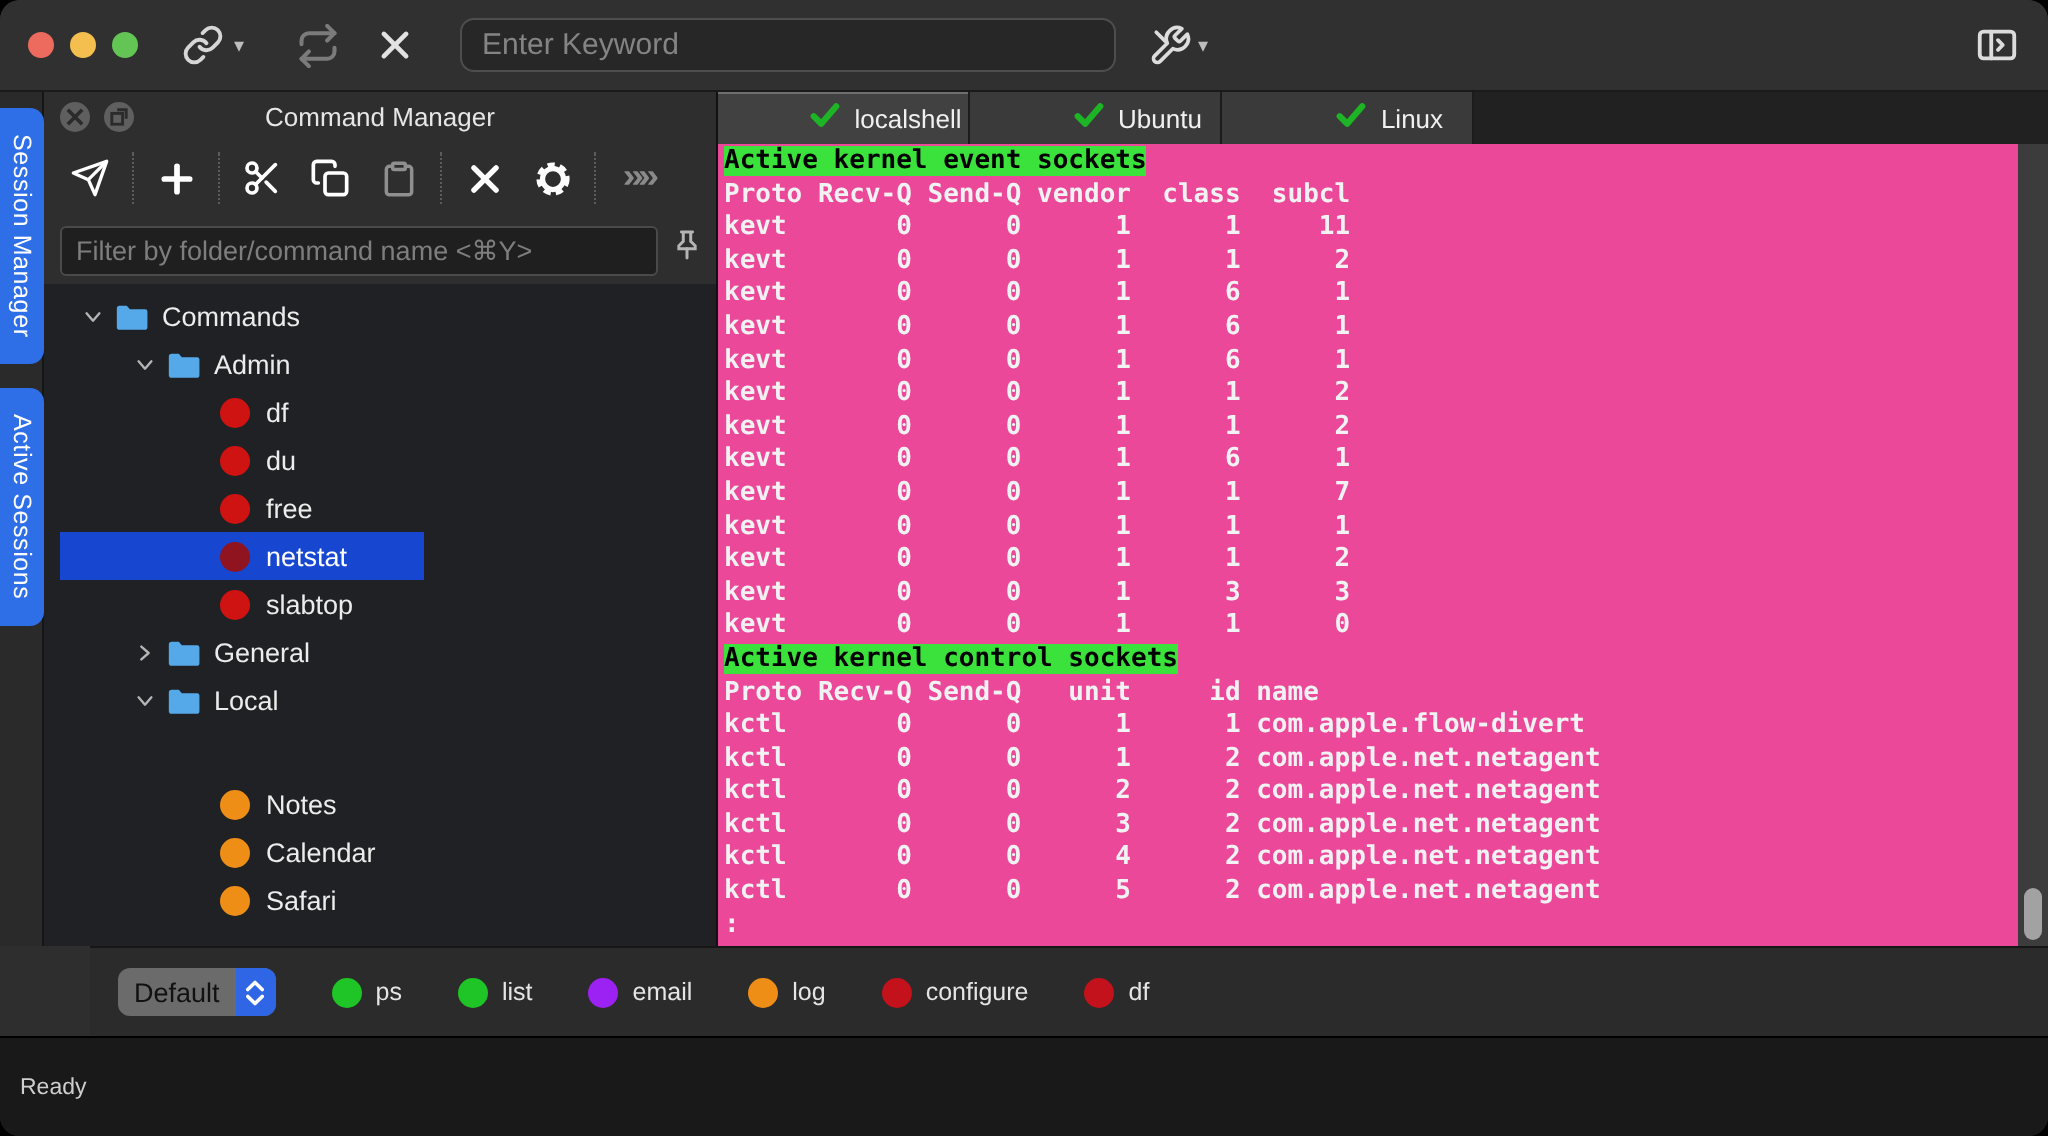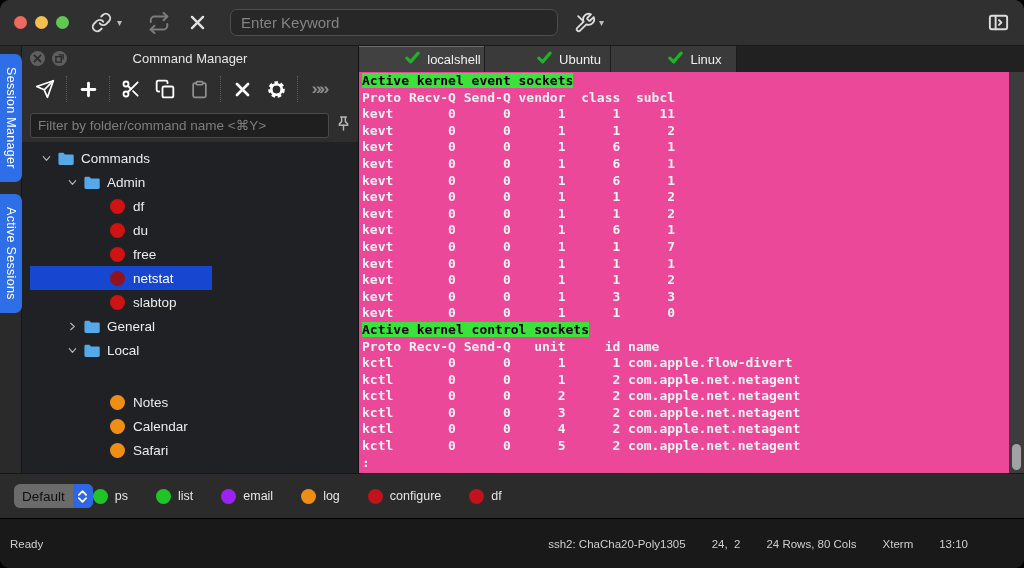--- a/index.html
+++ b/index.html
@@ -64,21 +64,21 @@
   .tab.active { background:#414141; box-shadow:inset 0 1px 0 #6e6e6e; }
   .terminal { flex:1; position:relative; background:#ec4899; }
   .term-pre { font-family:"DejaVu Sans Mono", monospace; font-size:13px; line-height:16.6px;
               font-weight:bold; color:#f2f2f2; white-space:pre; padding:1px 0 0 3px; }
   .hl { background:#3be23b; color:#000; }
   .vscroll { position:absolute; top:0; right:0; width:15px; bottom:0; background:#3c3c3c; }
   .vthumb { position:absolute; left:3px; width:9px; height:26px; bottom:3px; background:#a2a2a2; border-radius:5px; }
 
   
   .btn-bar { height:45px; background:#2b2b2b; border-top:1px solid #161616; display:flex;
-             align-items:center; padding:0 14px; flex:0 0 auto; }
+             align-items:center; padding:0 14px; gap:28px; flex:0 0 auto;margin-left:45px; }
   .pop { height:24px; background:#6b6b6b; border-radius:6px; display:flex; align-items:center; overflow:hidden; }
   .pop-label { color:#111; font-size:13.5px; padding:0 8px; }
   .pop-arrows { width:20px; height:24px; background:#2e66e5; display:flex; flex-direction:column;
                 align-items:center; justify-content:center; gap:1px; }
   .cmd-btn { display:flex; align-items:center; gap:7px; color:#e5e5e5; font-size:12.5px; }
 
   
   .statusbar { height:50px; background:#191919; border-top:1px solid #000; display:flex;
                align-items:center; padding:0 10px; color:#cfcfcf; font-size:11.5px; flex:0 0 auto; }
   .sb-left { flex:1; }
@@ -435,21 +435,14 @@
         </div>
         <div class="cmd-btn">
           <div class="dot" style="width: 15px; height: 15px; background: rgb(195, 18, 28);"></div>
           <span>df</span>
         </div>
       </div>
   </div>
 
   <div class="statusbar">
     <div class="sb-left">Ready</div>
-    <div class="sb-right">
-      <span>ssh2: ChaCha20-Poly1305</span>
-      <span>24,  2</span>
-      <span>24 Rows, 80 Cols</span>
-      <span>Xterm</span>
-      <span>13:10</span>
-    </div>
   </div>
 </div>
 
 </body></html>

